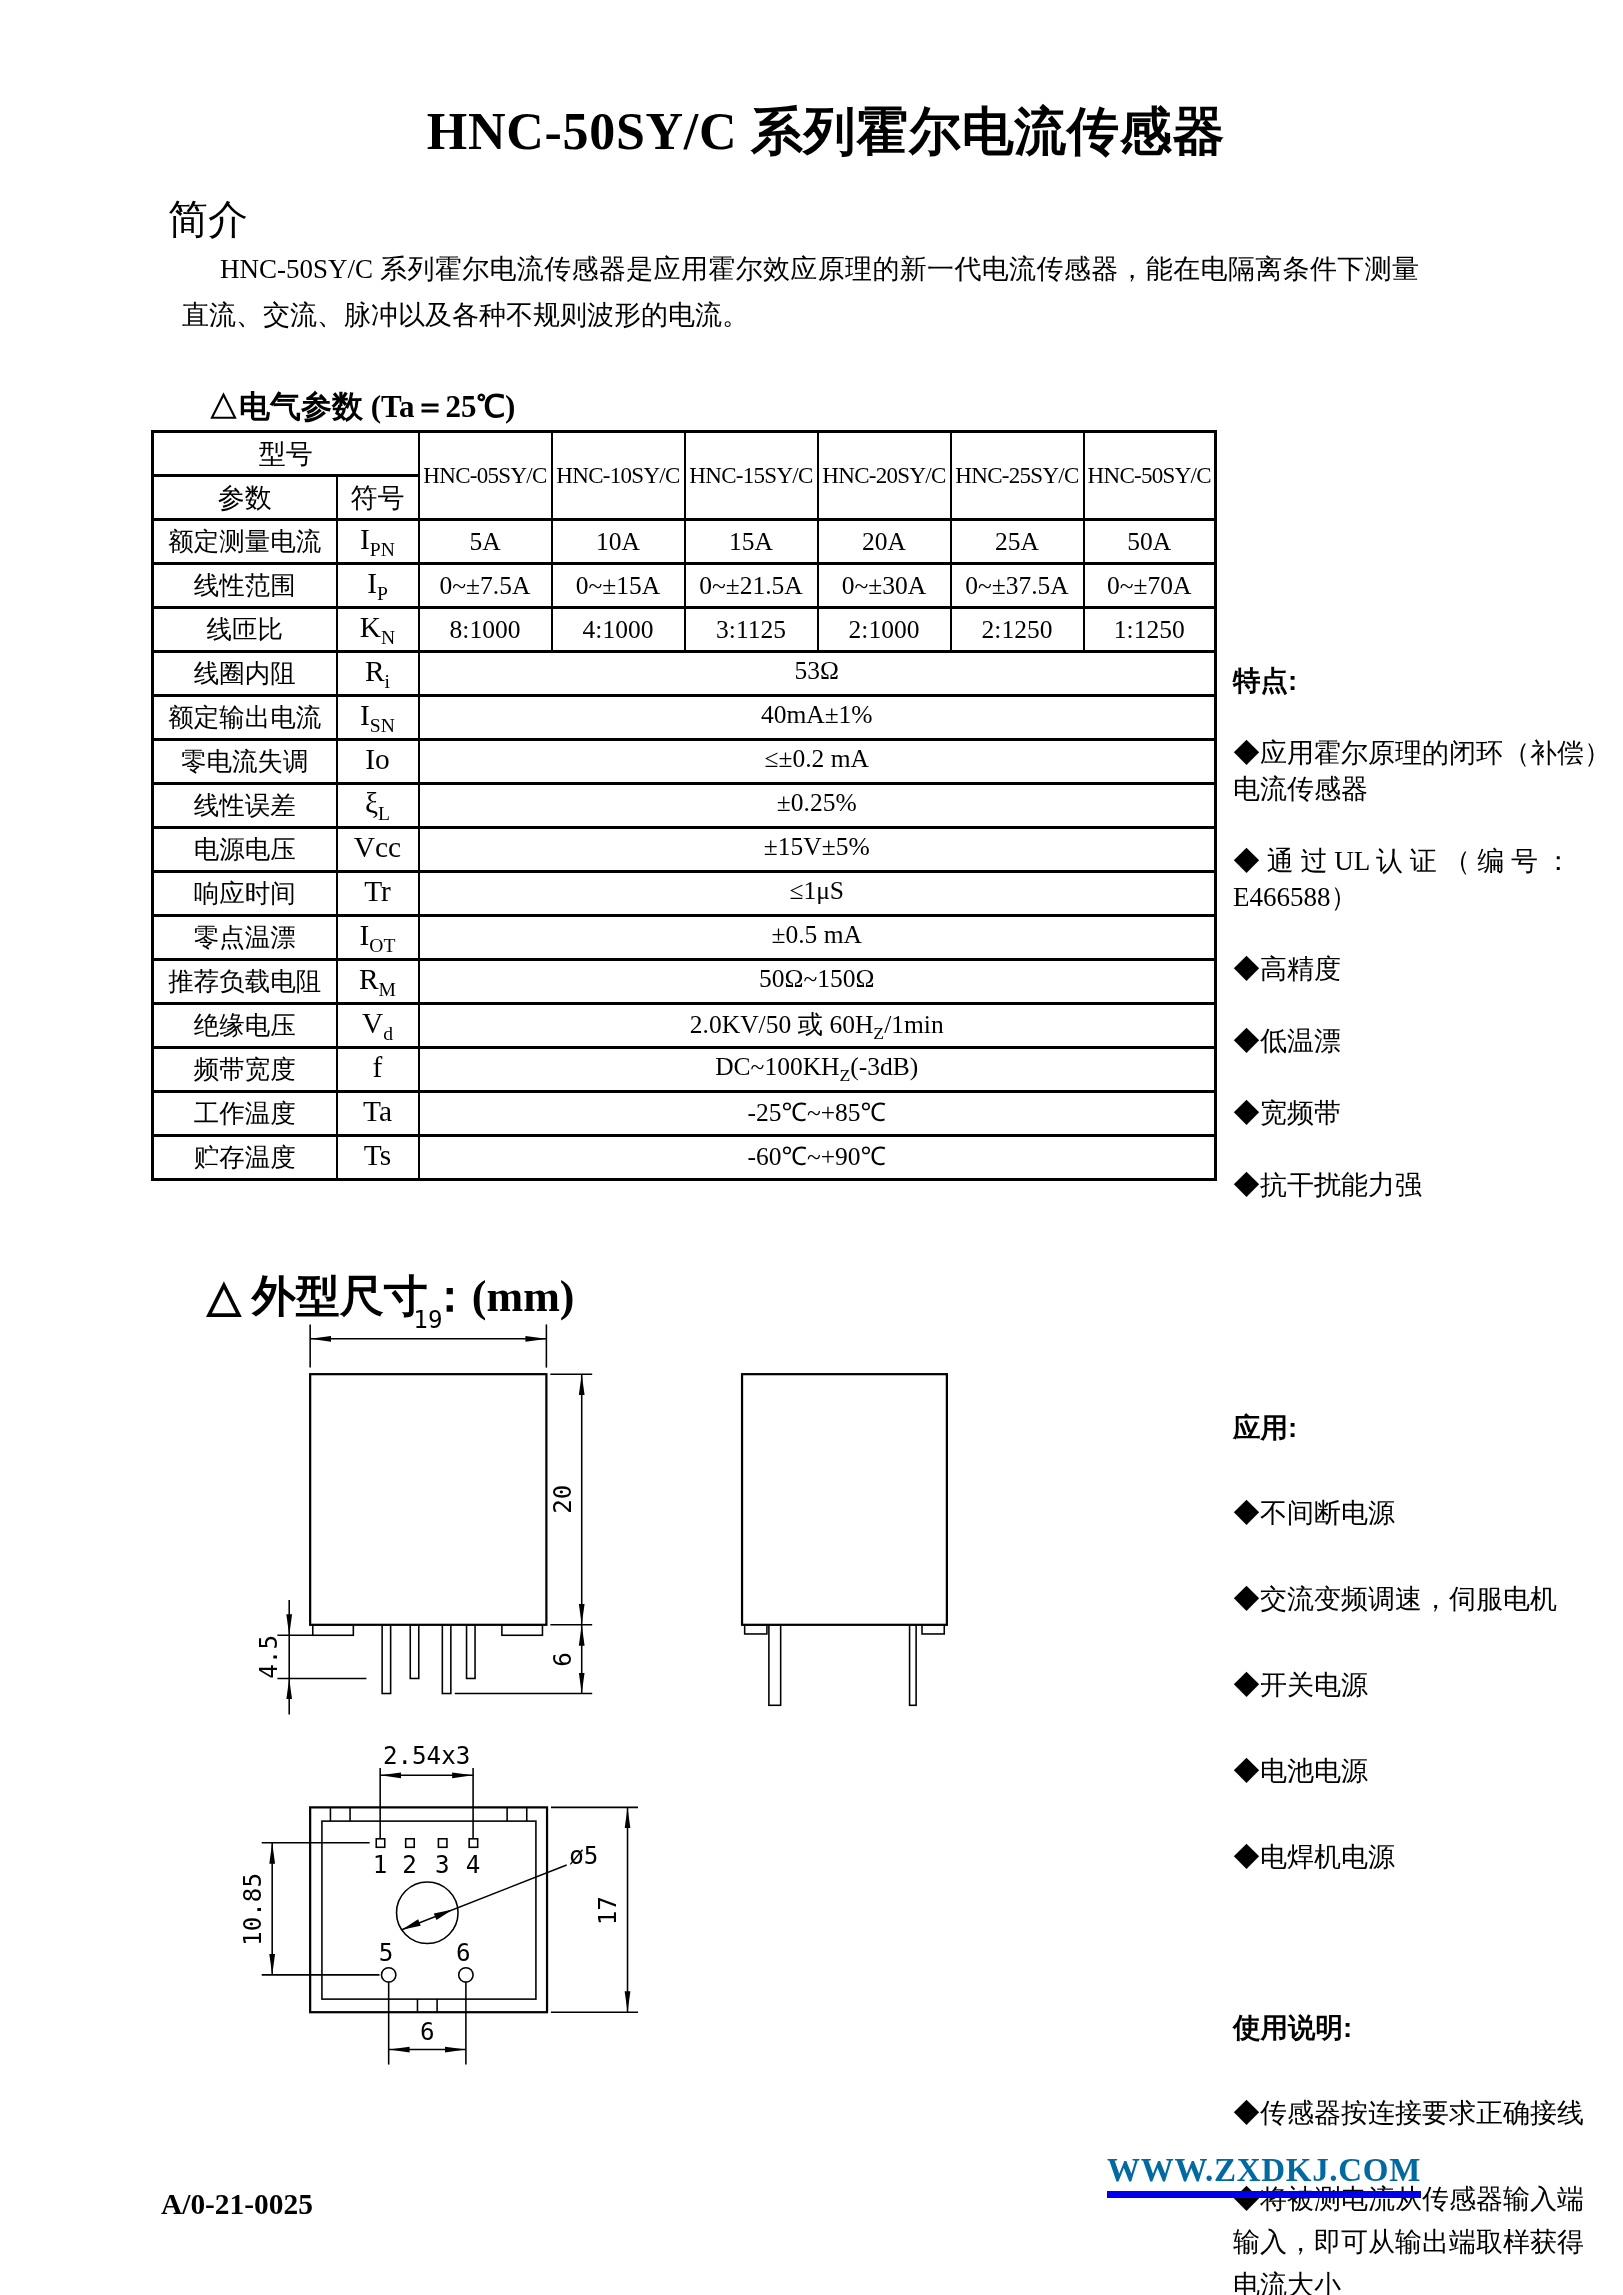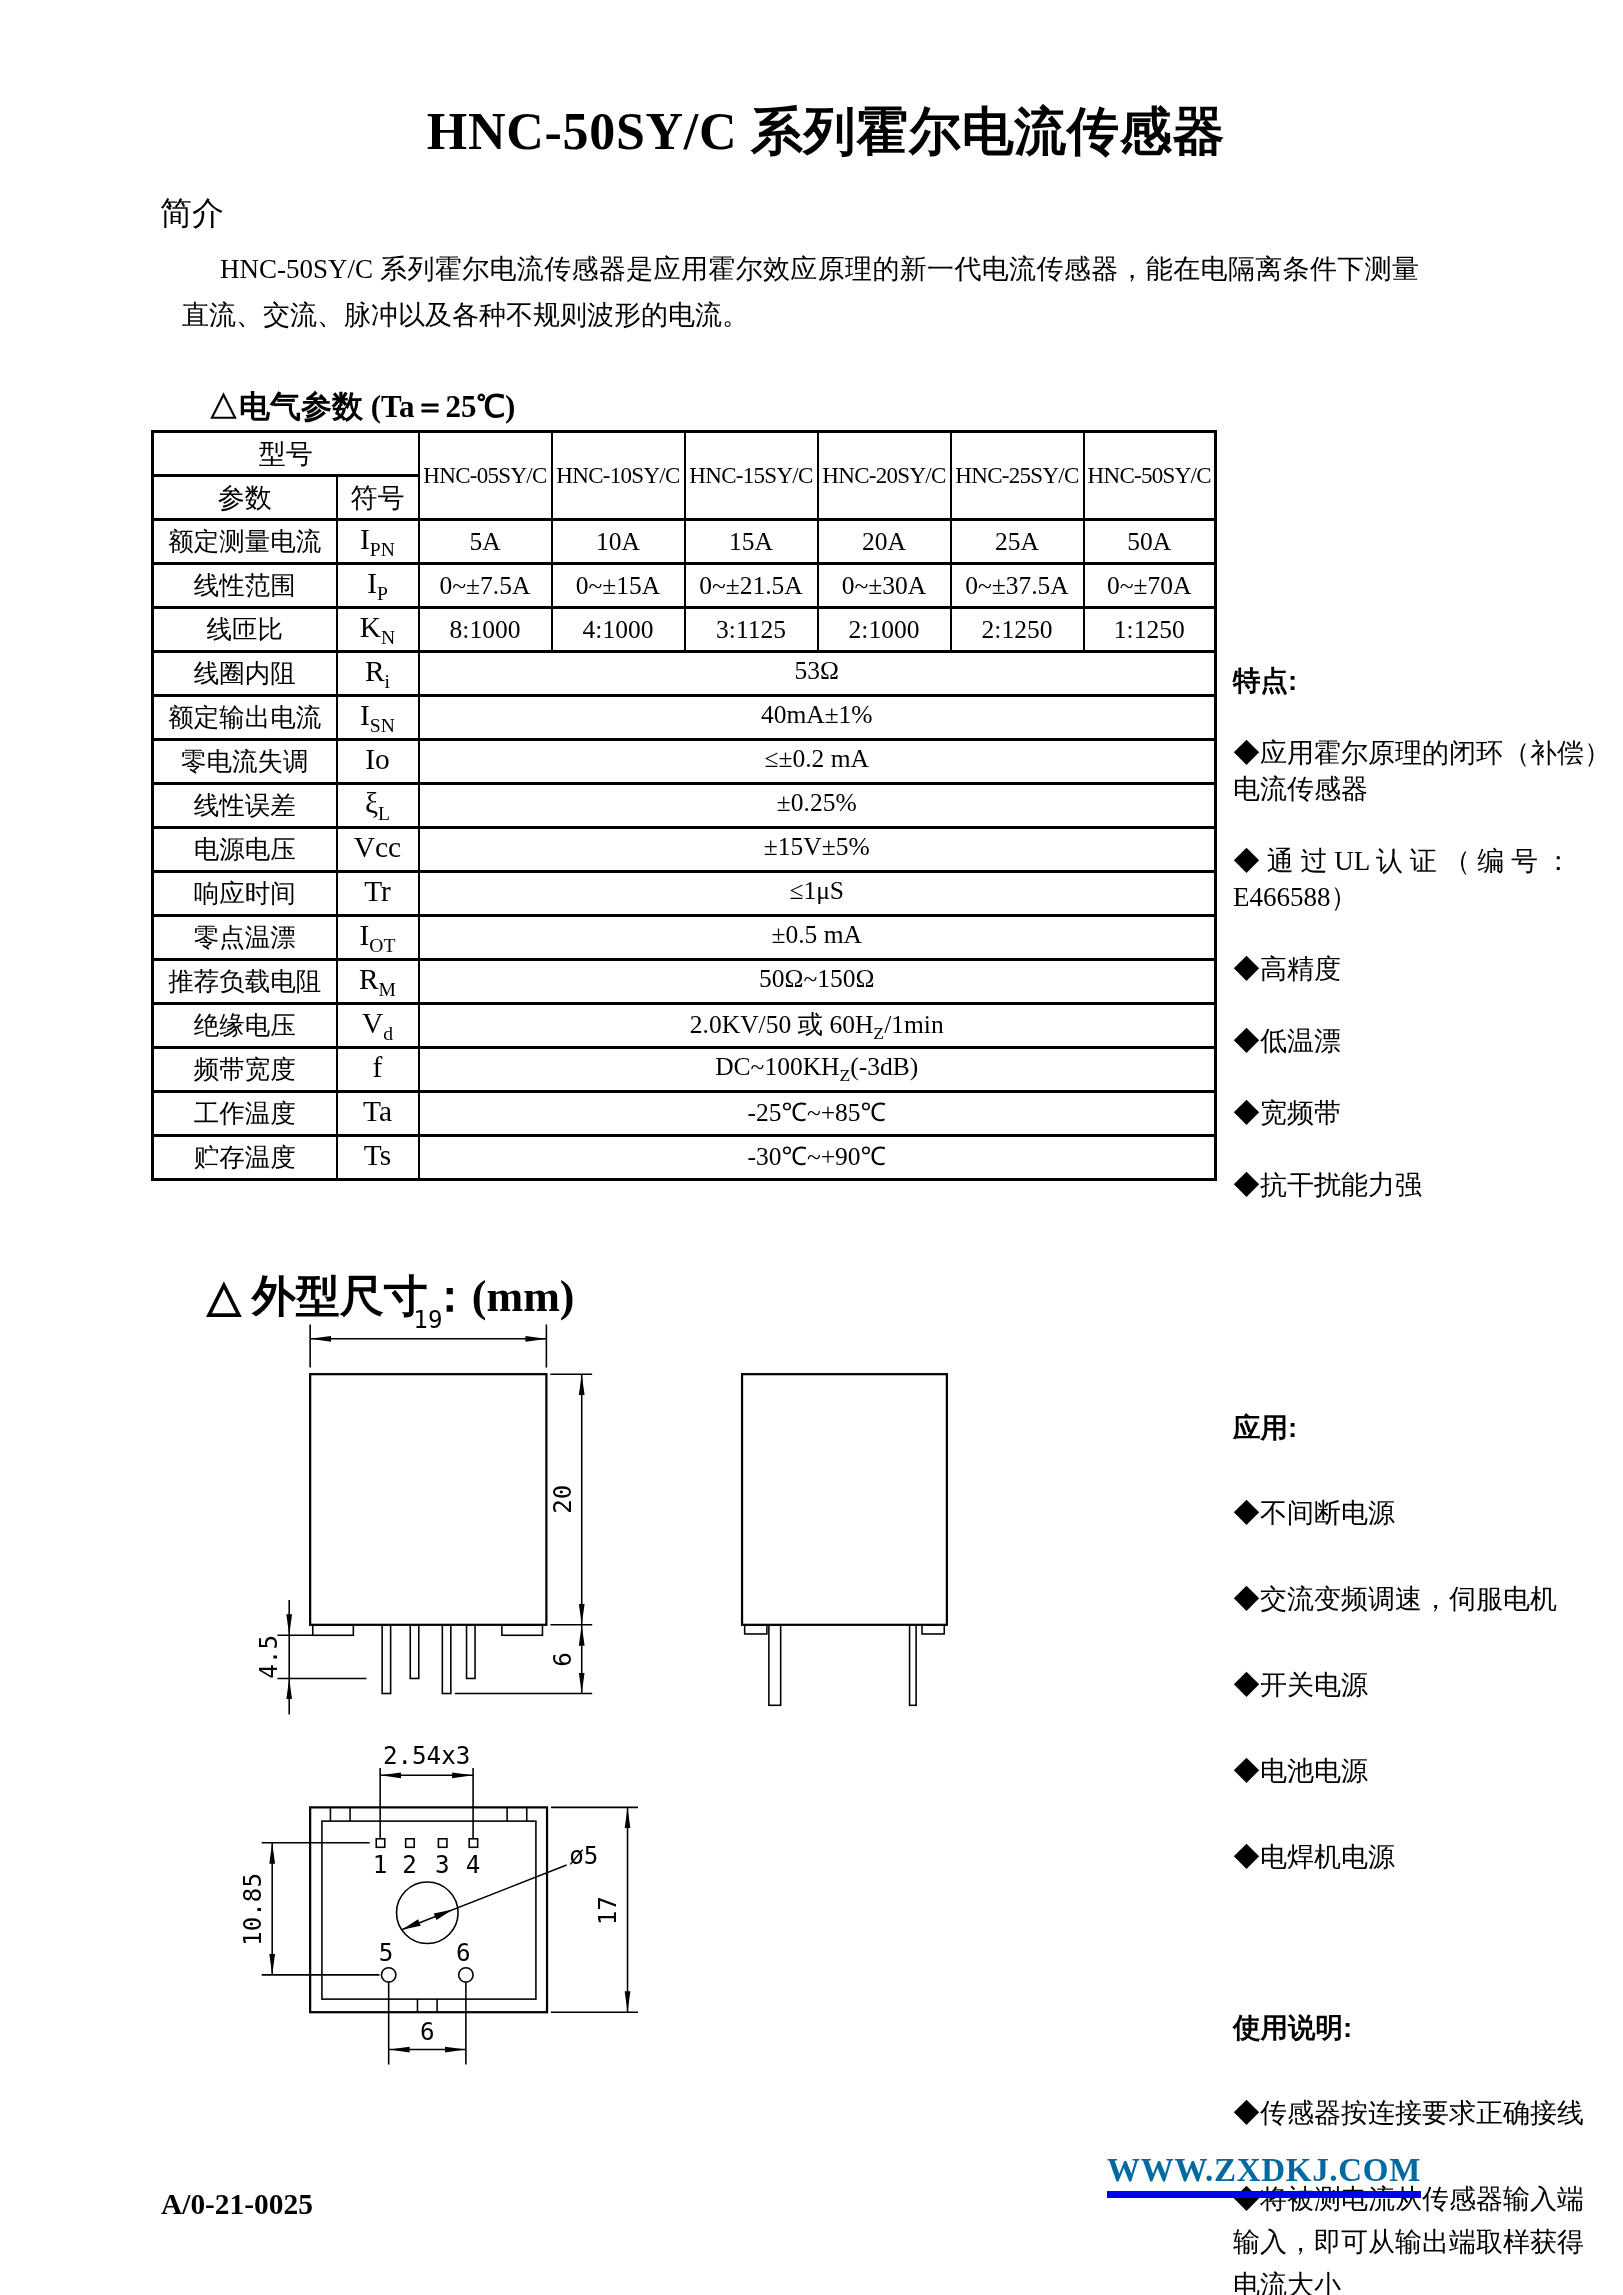--- a/index.html
+++ b/index.html
@@ -2,21 +2,21 @@
 <html style="font-size:10.5px"><head>
 <meta charset="utf-8">
 <style>
   html,body{margin:0;padding:0;background:#888;}
   .page{position:relative;width:1623px;height:2295px;background:#ffffff;
         font-family:"Liberation Serif",serif;color:#000;overflow:hidden;padding-left:29px;}
 
   .doc-title{position:absolute;top:97px;left:0;width:100%;text-align:center;
              font-size:52px;font-weight:bold;letter-spacing:0.7px;}
 
-  .intro-head{position:absolute;left:160px;top:192px;font-size:32px;}
+  .intro-head{position:absolute;left:168px;top:192px;font-size:40px;}
   .intro-body{position:absolute;left:182px;top:246px;width:1237px;font-size:27px;
               line-height:46px;text-indent:38px;text-align:justify;}
 
   .params-head{position:absolute;left:208px;top:386px;font-size:31px;font-weight:bold;}
   .params-head .hz{font-family:"Liberation Sans",sans-serif;}
 
   table.spec{position:absolute;left:151px;top:430px;width:1065px;
              border-collapse:collapse;table-layout:fixed;
              border:3.9px solid #000;}
   table.spec td{border:2px solid #000;border-top-width:3.3px;border-bottom-width:3.3px;
@@ -170,21 +170,21 @@
       <td class="c-val" colspan="6"><span>DC~100KH</span><sub>Z</sub><span>(-3dB)</span></td>
     </tr>
     <tr>
       <td class="c-param">工作温度</td>
       <td class="c-sym"><span>Ta</span><sub></sub></td>
       <td class="c-val" colspan="6"><span>-25℃~+85℃</span><sub></sub><span></span></td>
     </tr>
     <tr>
       <td class="c-param">贮存温度</td>
       <td class="c-sym"><span>Ts</span><sub></sub></td>
-      <td class="c-val" colspan="6"><span>-30℃~+90℃</span><sub></sub><span></span></td>
+      <td class="c-val" colspan="6"><span>-60℃~+90℃</span><sub></sub><span></span></td>
     </tr>
   </tbody>
     </table>
 
   <div class="sidebar">
     <div class="sb-sec sec-feat">
       <div class="sb-h">特点:</div>
       <div>◆应用霍尔原理的闭环（补偿）
 电流传感器</div>
       <div>◆ 通 过 UL 认 证 （ 编 号 ：

